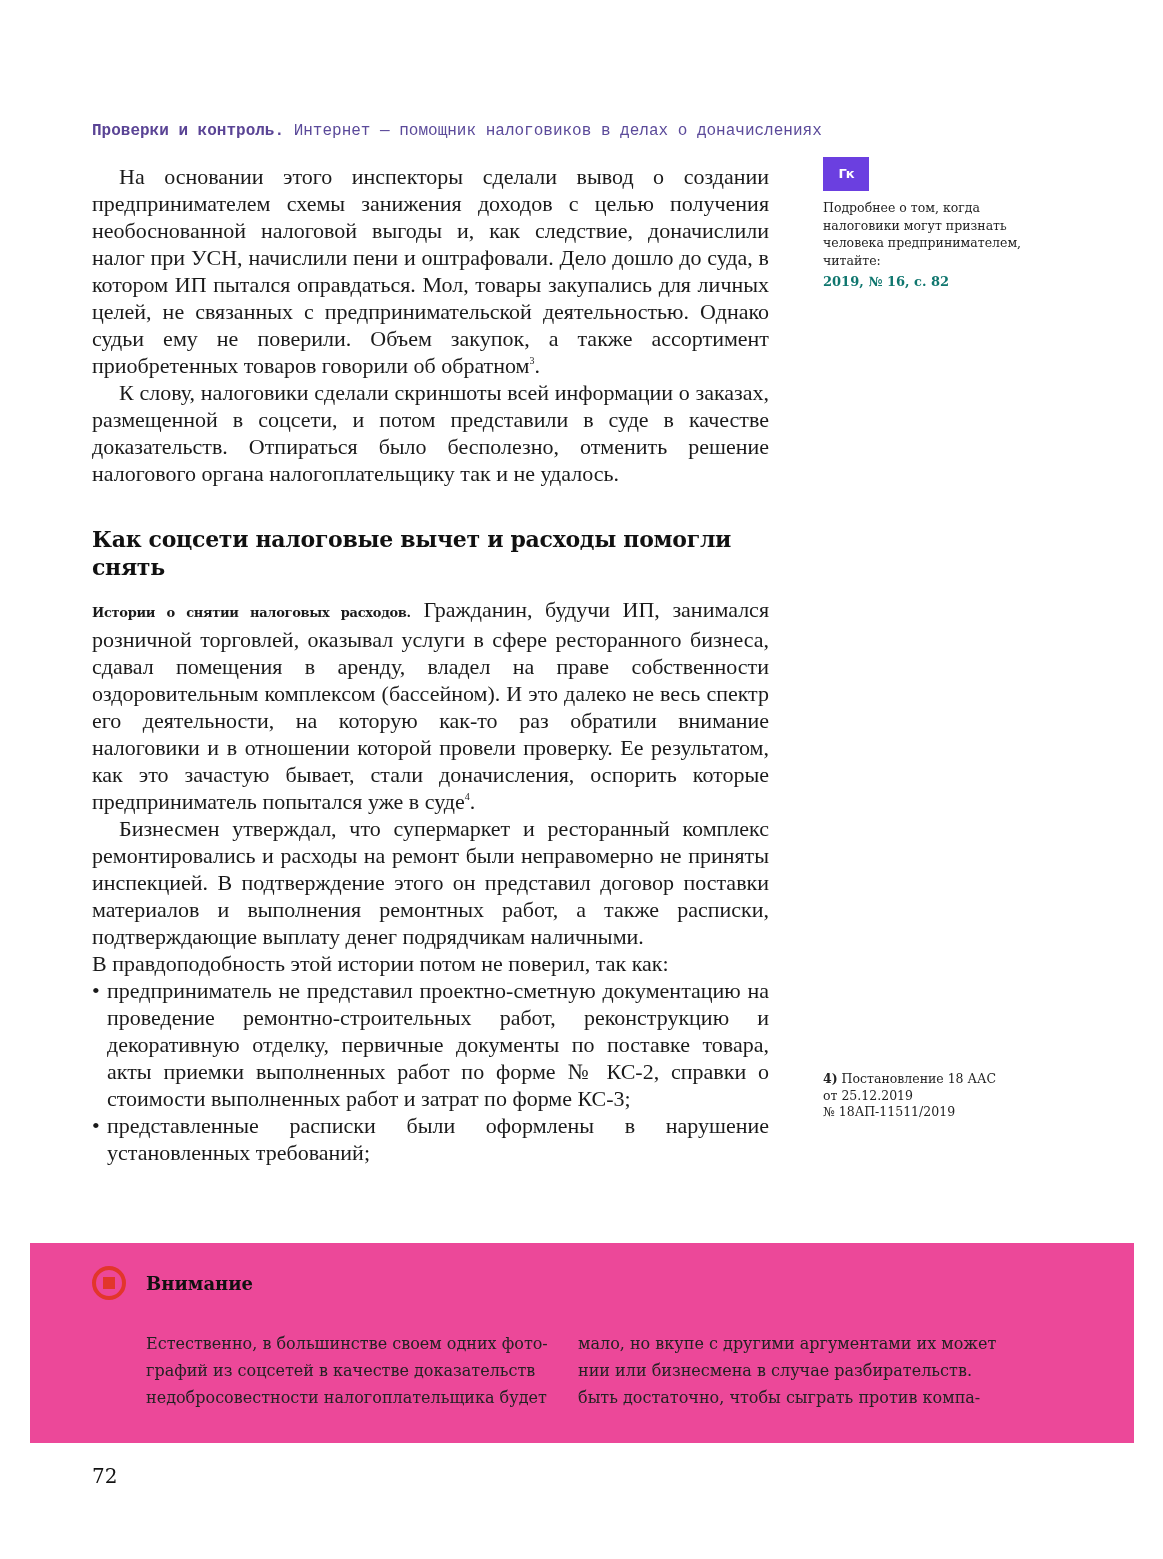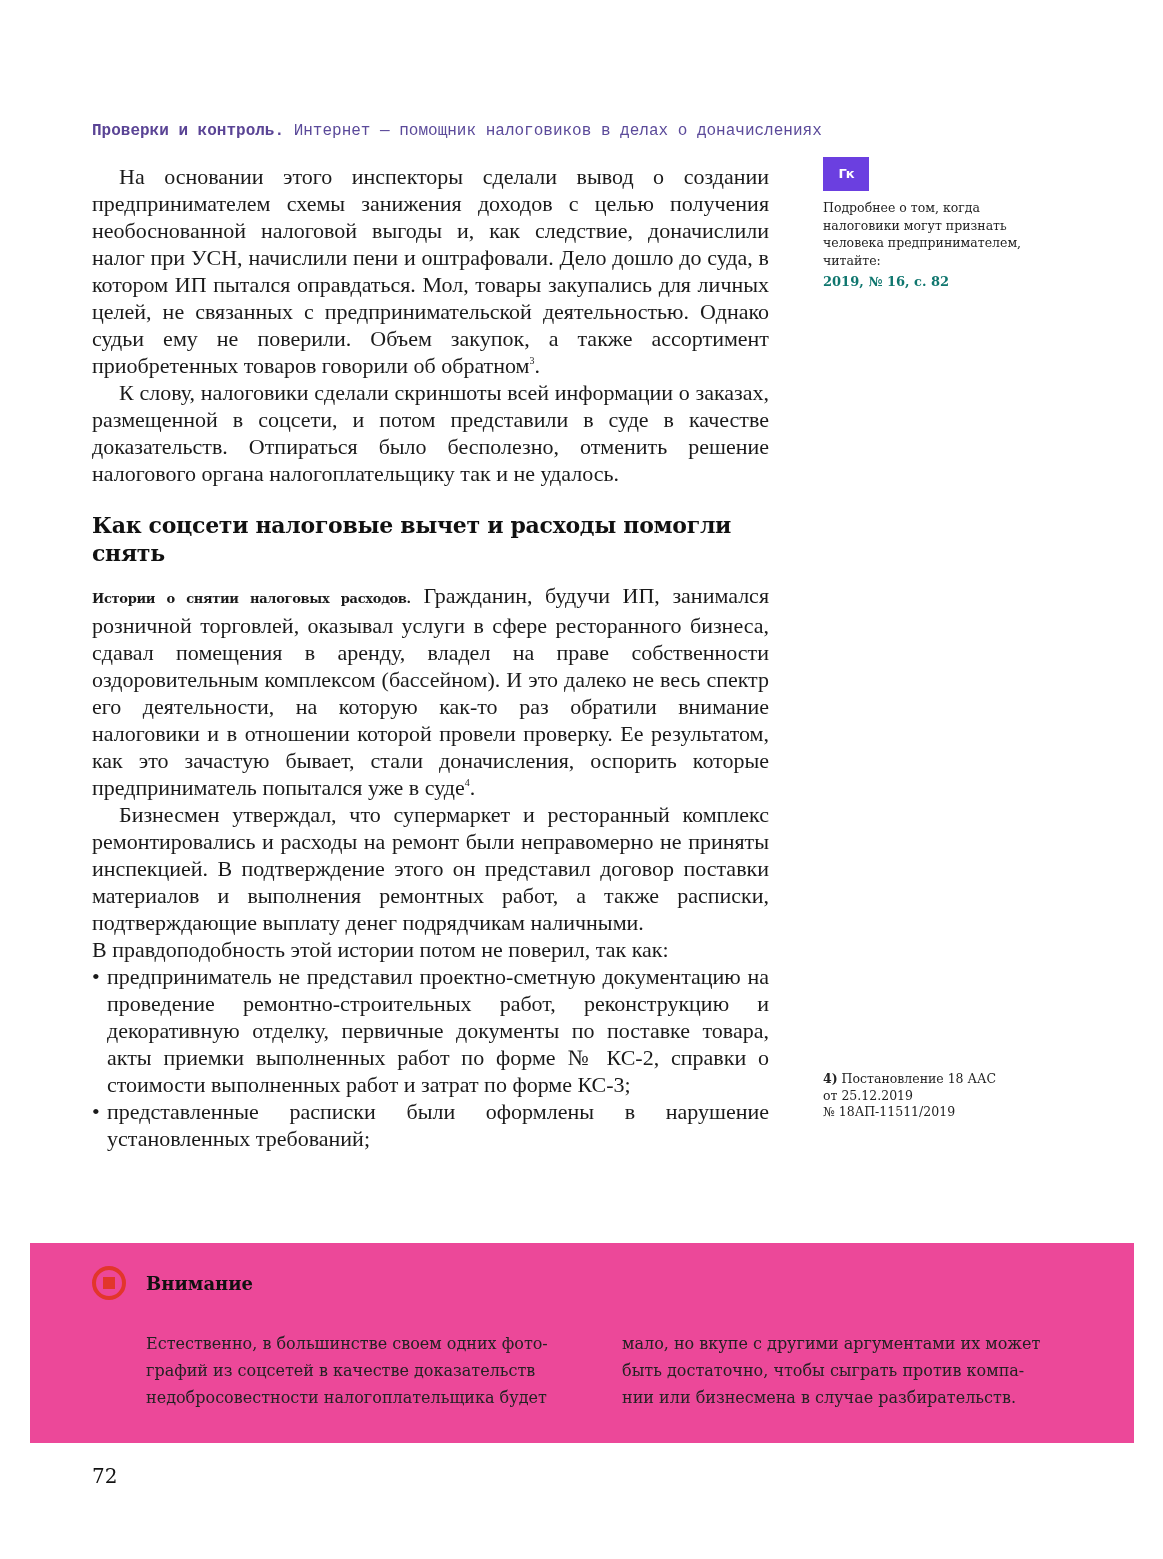--- a/index.html
+++ b/index.html
@@ -17,21 +17,21 @@
     .main {
       position: absolute; left: 92px; top: 163px; width: 677px;
       font-family: "Liberation Serif", serif;
       font-size: 22px; line-height: 27px; text-align: justify;
       color: #1a1a1a;
     }
     .main p { margin: 0; text-indent: 27px; }
     .main p.noindent { text-indent: 0; }
     .main sup { font-size: 10px; vertical-align: 9px; line-height: 0; }
     .main h2 {
-      margin: 24px 0 15px 0;
+      margin: 38px 0 15px 0;
       font-family: "DejaVu Serif", serif; font-weight: bold;
       font-size: 22px; line-height: 28px; text-align: left; color: #111;
       letter-spacing: -0.3px;
     }
     .main .lead { font-family: "DejaVu Serif", serif; font-weight: bold; font-size: 13px; letter-spacing: -0.3px; }
     .main ul { list-style: none; margin: 0; padding: 0; }
     .main li { position: relative; padding-left: 15px; }
     .main li .bullet { position: absolute; left: 0; top: 0; }
     .sidebar {
       position: absolute; left: 823px; top: 157px; width: 240px;
@@ -67,21 +67,21 @@
     .att-icon .sq { width: 12px; height: 12px; background: #e2362b; }
     .att-title {
       position: absolute; left: 116px; top: 30px;
       font-family: "DejaVu Serif", serif; font-weight: bold; font-size: 18px; color: #111;
     }
     .att-col {
       position: absolute; top: 87px; width: 430px;
       font-family: "DejaVu Serif", serif; font-size: 16px; line-height: 27px; color: #222;
     }
     .att-col.left { left: 116px; }
-    .att-col.right { left: 592px; }
+    .att-col.right { left: 548px; }
     .att-col div { white-space: nowrap; }
     .page-number {
       position: absolute; left: 92px; top: 1464px;
       font-family: "DejaVu Serif", serif; font-size: 20px; color: #111;
     }
   </style>
 </head>
 <body>
 
 <div class="running-head">
@@ -125,18 +125,18 @@
       <div class="sq"></div>
     </div>
   <div class="att-title">Внимание</div>
   <div class="att-col left">
     <div>Естественно, в большинстве своем одних фото-</div>
     <div>графий из соцсетей в качестве доказательств</div>
     <div>недобросовестности налогоплательщика будет</div>
   </div>
   <div class="att-col right">
     <div>мало, но вкупе с другими аргументами их может</div>
+    <div>нии или бизнесмена в случае разбирательств.</div>
     <div>быть достаточно, чтобы сыграть против компа-</div>
-    <div>нии или бизнесмена в случае разбирательств.</div>
   </div>
 </div>
 
 <div class="page-number">72</div>
 
 </body></html>

